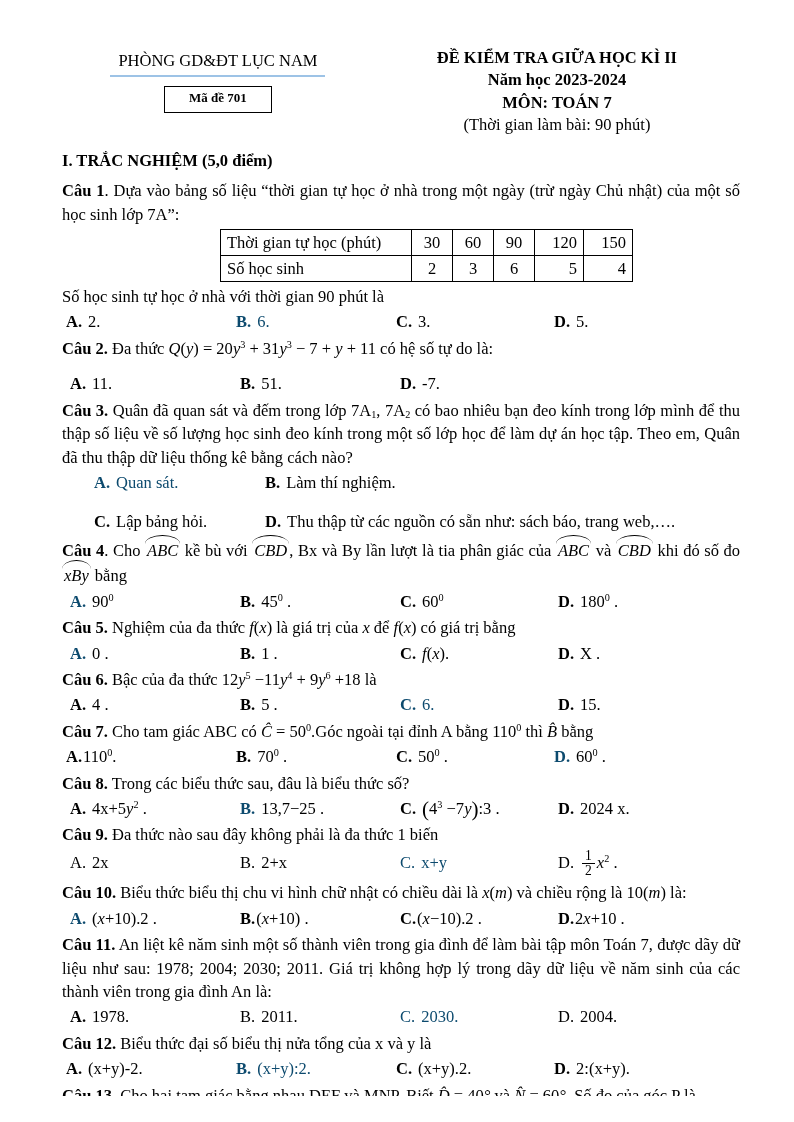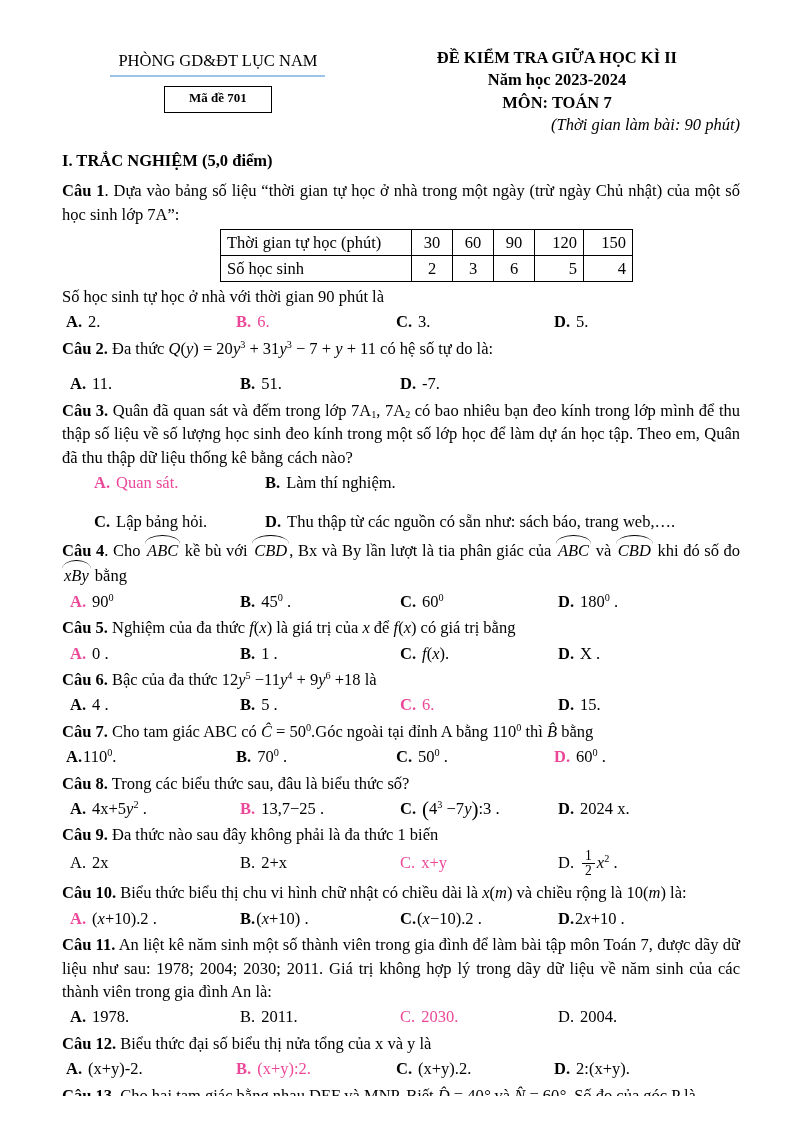--- a/index.html
+++ b/index.html
@@ -8,31 +8,31 @@
     padding:46px 54px 0 62px;margin:0 auto;background:#fff;color:#000;
     font-family:"Liberation Serif","DejaVu Serif",serif;
     font-size:16.5px;line-height:1.42;overflow:hidden;
   }
   
   .hdr{display:flex;margin-bottom:12px;}
   .hdr-left{width:46%;text-align:center;padding-top:3px;}
   .dept{display:inline-block;border-bottom:2px solid #9dc3e6;padding:0 8px 3px;}
   .code-box{display:inline-block;margin-top:9px;border:1.6px solid #000;padding:2px 24px 4px;font-weight:700;font-size:13px;}
   .hdr-right{flex:1;text-align:center;font-weight:700;line-height:1.36;padding-top:1px;}
-  .hdr-right .t4{font-weight:400;font-style:italic;text-align:right;}
+  .hdr-right .t4{font-weight:400;}
   .section-title{font-weight:700;margin:12px 0 7px;}
   
   .q{margin:3px 0 2px;text-align:justify;}
   .qn{font-weight:700;}
   .opts{display:grid;grid-template-columns:170px 160px 158px auto;padding-left:8px;margin:2px 0 3px;align-items:baseline;}
   .opts2{display:grid;grid-template-columns:171px auto;padding-left:32px;margin:2px 0 3px;row-gap:16px;}
   .opt{white-space:nowrap;}
   .ol{font-weight:700;margin-right:6px;}
   .ol.plain{font-weight:400;}
-  .red{color:#ec4899;}
+  .red{color:#0c4a6e;}
   .gap{margin-top:12px;}
   
   table.q1t{border-collapse:collapse;margin:3px 0 3px 158px;}
   .q1t td{border:1.3px solid #000;padding:0 6px;height:25px;}
   .q1t td.lab{width:178px;text-align:left;}
   .q1t td.c{text-align:center;min-width:28px;}
   .q1t td.cw{text-align:right;min-width:36px;}
   
   sup{font-size:0.62em;vertical-align:0.55em;line-height:0;}
   sub{font-size:0.62em;vertical-align:-0.2em;line-height:0;}

